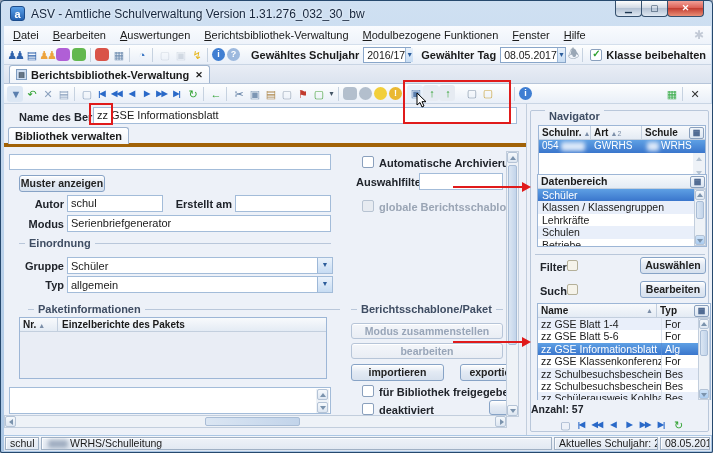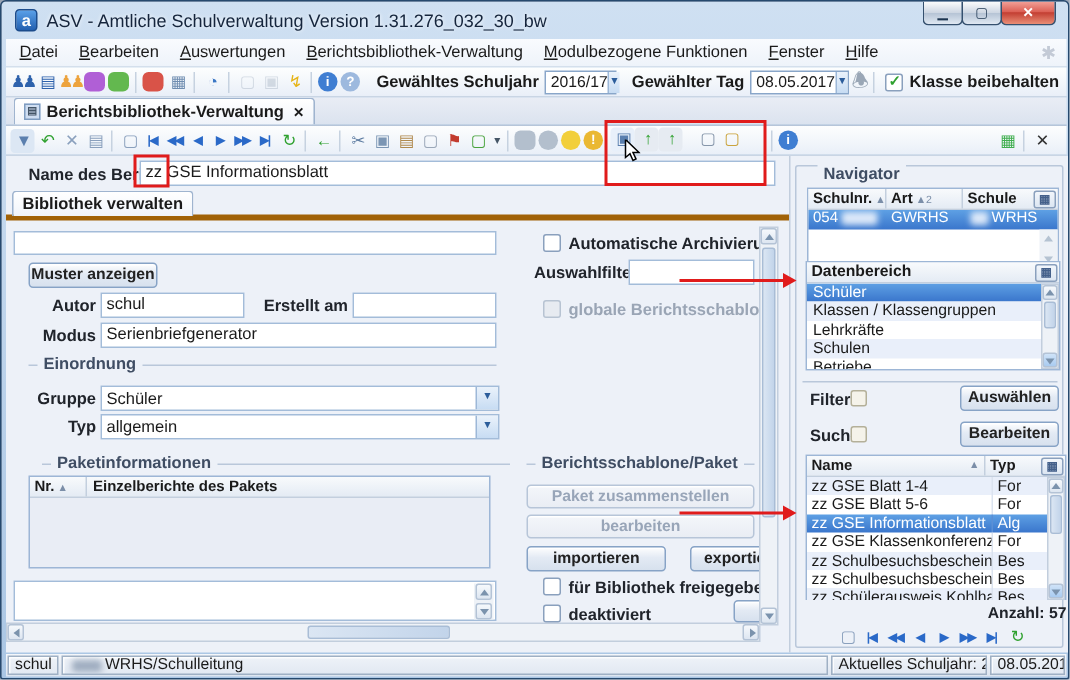--- a/index.html
+++ b/index.html
@@ -108,21 +108,21 @@
 #report-table{left:6px;top:192px;width:174px;height:97px}
 #rep-name-h{flex:1}
 #rep-typ-h{width:36px}
 #report-rows{height:82px;overflow:hidden}
 .rrow{display:flex;height:12.4px;font-size:10.5px;line-height:12px;white-space:nowrap}
 .rrow.alt{background:#e9effa}
 .rrow.sel{background:linear-gradient(#5ea0e4,#3a76cc);color:#fff}
 .rname{flex:1;padding-left:3px;overflow:hidden;border-right:1px solid #dbe3ef}
 .rrow.sel .rname{border-right-color:#5a8fd6}
 .rtyp{width:48px;padding-left:3px;overflow:hidden}
-#anzahl{position:absolute;left:0;top:292px;width:180px;text-align:right;font-weight:bold;font-size:10.5px;color:#20242b}
+#anzahl{position:absolute;left:0;top:292px;width:180px;text-align:left;font-weight:bold;font-size:10.5px;color:#20242b}
 #nav-btns{position:absolute;left:0;top:306px;width:180px;display:flex;justify-content:center;align-items:center;gap:1px}
 
 #statusbar{position:absolute;left:3px;top:435px;width:707px;height:15px;background:linear-gradient(#f4f7fb,#dde5f0);display:flex;gap:2px;padding:1px;font-size:10.5px}
 .sbox{border:1px solid #9fb0c4;box-shadow:inset 1px 1px 0 rgba(255,255,255,.8);background:linear-gradient(#eef2f8,#e2e9f2);padding:0 4px;line-height:11px;white-space:nowrap;overflow:hidden;display:flex;align-items:center}
 #sb-user{width:34px}
 #sb-site{flex:1}
 #sb-year{width:104px}
 #sb-date{width:50px}
 
 .blur{display:inline-block;width:24px;height:9px;background:rgba(235,242,252,.9);filter:blur(2px);border-radius:2px;vertical-align:middle;margin:0 2px}
@@ -342,21 +342,21 @@
       <span class="cb" style="left:21px;top:52px"></span>
       <span class="flabel" style="left:38px;top:53px">Automatische Archivierung</span>
       <span class="flabel" style="left:15px;top:72px">Auswahlfilter</span>
       <div class="finput" style="left:78px;top:69px;width:84px"></div>
       <span class="cb dis" style="left:21px;top:96px"></span>
       <span class="flabel gray" style="left:38px;top:97px">globale Berichtsschablone</span>
 
       <div class="grp" style="left:10px;top:205px;width:152px">
           <span class="grp-t">Berichtsschablone/Paket</span>
         </div>
-      <div class="btn dis" style="left:10px;top:219px;width:152px;height:16px;line-height:14px">Paket zusammenstellen</div>
+      <div class="btn dis" style="left:10px;top:219px;width:152px;height:16px;line-height:14px">Modus zusammenstellen</div>
       <div class="btn dis" style="left:10px;top:239px;width:152px;height:16px;line-height:14px">bearbeiten</div>
       <div class="btn" style="left:10px;top:260px;width:93px;height:17px;line-height:15px">importieren</div>
       <div class="btn" style="left:119px;top:260px;width:76px;height:17px;line-height:15px">exportieren</div>
 
       <span class="cb" style="left:21px;top:281px"></span>
       <span class="flabel" style="left:38px;top:282px">für Bibliothek freigegeben</span>
       <span class="cb" style="left:21px;top:299px"></span>
       <span class="flabel" style="left:38px;top:300px">deaktiviert</span>
       <div class="btn" style="left:148px;top:296px;width:30px;height:15px"></div>
     </div>

